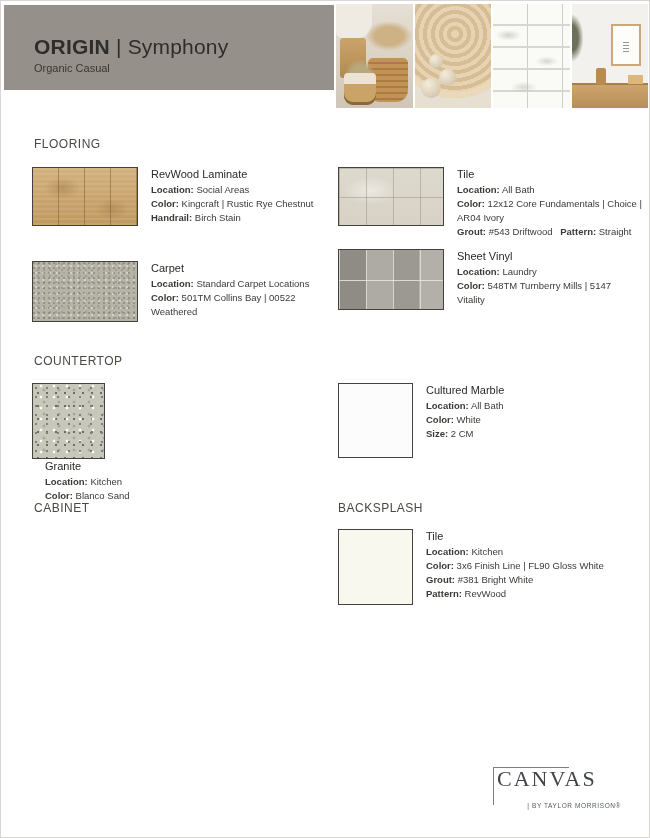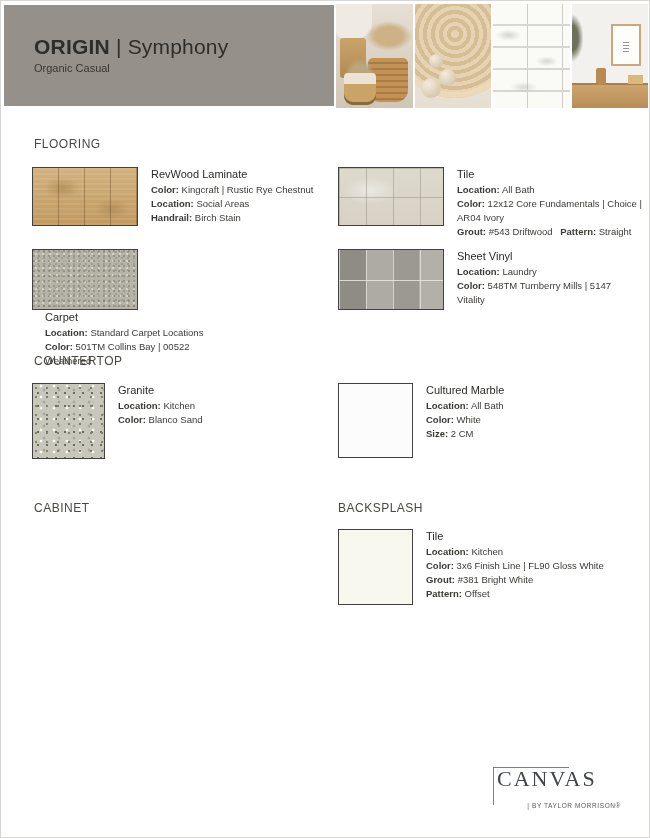--- a/index.html
+++ b/index.html
@@ -5,21 +5,21 @@
   * { margin:0; padding:0; box-sizing:border-box; }
   html,body { background:#fff; }
   body { font-family:"Liberation Sans", sans-serif; }
   .page {
     position:relative; width:650px; height:838px; background:#ffffff;
     border:1px solid #d7d6d2; overflow:hidden; color:#3b3a37;
   }
 
   
   .header-gray {
-    position:absolute; left:3px; top:4px; width:330px; height:101px;
+    position:absolute; left:3px; top:4px; width:330px; height:85px;
     background:#96908a; padding:30px 0 0 30px;
   }
   .brand-line { font-size:21px; color:#2e2d2a; letter-spacing:.2px; }
   .brand-line .brand { font-weight:bold; }
   .brand-line .rest { font-weight:400; }
   .subtitle { margin-top:3px; font-size:11px; color:#393733; }
 
   .photo-strip {
     position:absolute; left:335px; top:3px; right:1px; height:104px;
     display:flex; gap:2px;
@@ -134,23 +134,23 @@
     box-shadow:inset 1px 1px 2px rgba(0,0,0,.06), 0 0 0 2px #f2f0e8; background:#f6f5ee; }
 
   
   #h-flooring   { left:33px;  top:136px; }
   #h-countertop { left:33px;  top:353px;text-align:right; }
   #h-cabinet    { left:33px;  top:500px; }
   #h-backsplash { left:337px; top:500px; }
 
   #it-revwood { left:31px;  top:166px; }
   #it-tile    { left:337px; top:166px; }
-  #it-carpet  { left:31px;  top:248px;flex-direction:column; }
+  #it-carpet  { left:31px;  top:260px; }
   #it-vinyl   { left:337px; top:248px; }
-  #it-granite { left:31px;  top:382px; }
+  #it-granite { left:31px;  top:382px;flex-direction:column; }
   #it-marble  { left:337px; top:382px; }
   #it-cabinet { left:31px;  top:528px; }
   #it-bsplash { left:337px; top:528px; }
 
   
   .logo-frame { position:absolute; left:492px; top:766px; width:76px; height:38px;
     border-top:1px solid #7b7f83; border-left:1px solid #7b7f83; }
   .canvas-word { position:absolute; left:496px; top:765px; width:126px;
     font-family:"Liberation Serif", serif; font-size:22px; letter-spacing:2px;
     color:#41454a; }
@@ -200,26 +200,26 @@
   <div id="h-flooring" class="sec-heading">FLOORING</div>
   <div id="h-countertop" class="sec-heading">COUNTERTOP</div>
   <div id="h-cabinet" class="sec-heading">CABINET</div>
   <div id="h-backsplash" class="sec-heading">BACKSPLASH</div>
 
   <div id="it-revwood" class="item">
     <div class="swatch sw-wood"></div>
     <div class="item-text">
       <div class="item-title">RevWood Laminate</div>
       <div class="f-line">
+        <span class="fl">Location:</span>
+        <span class="fv">Social Areas</span>
+      </div>
+      <div class="f-line">
         <span class="fl">Color:</span>
         <span class="fv">Kingcraft | Rustic Rye Chestnut</span>
-      </div>
-      <div class="f-line">
-        <span class="fl">Location:</span>
-        <span class="fv">Social Areas</span>
       </div>
       <div class="f-line">
         <span class="fl">Handrail:</span>
         <span class="fv">Birch Stain</span>
       </div>
     </div>
   </div>
 
   <div id="it-tile" class="item">
     <div class="swatch sw-bathtile"></div>
@@ -318,21 +318,21 @@
       <div class="f-line">
         <span class="fl">Color:</span>
         <span class="fv">3x6 Finish Line | FL90 Gloss White</span>
       </div>
       <div class="f-line">
         <span class="fl">Grout:</span>
         <span class="fv">#381 Bright White</span>
       </div>
       <div class="f-line">
         <span class="fl">Pattern:</span>
-        <span class="fv">Offset</span>
+        <span class="fv">RevWood</span>
       </div>
     </div>
   </div>
 
   <div class="logo-frame"></div>
   <div class="canvas-word">CANVAS</div>
   <div class="canvas-tag">| BY TAYLOR MORRISON®</div>
 
 </div>
 

